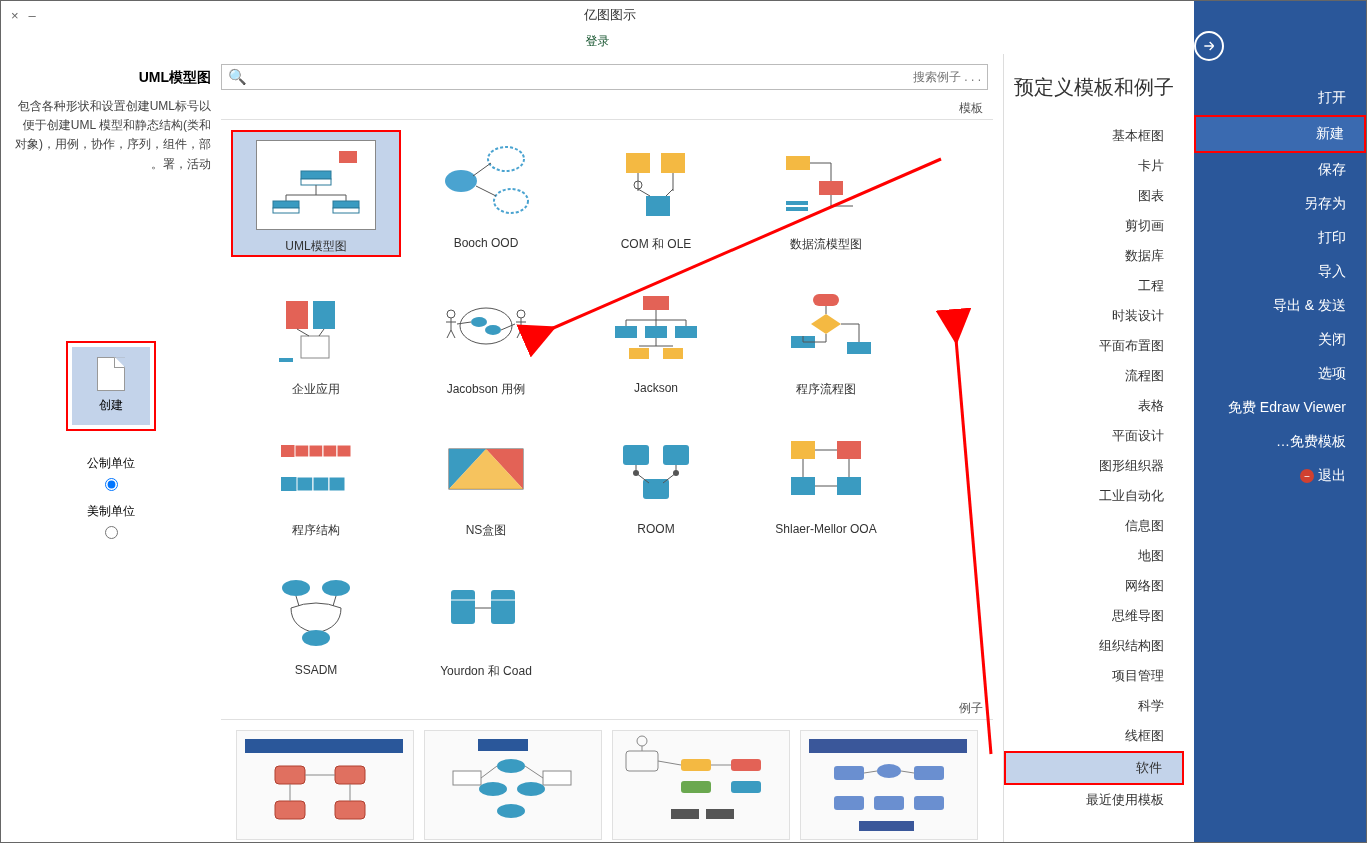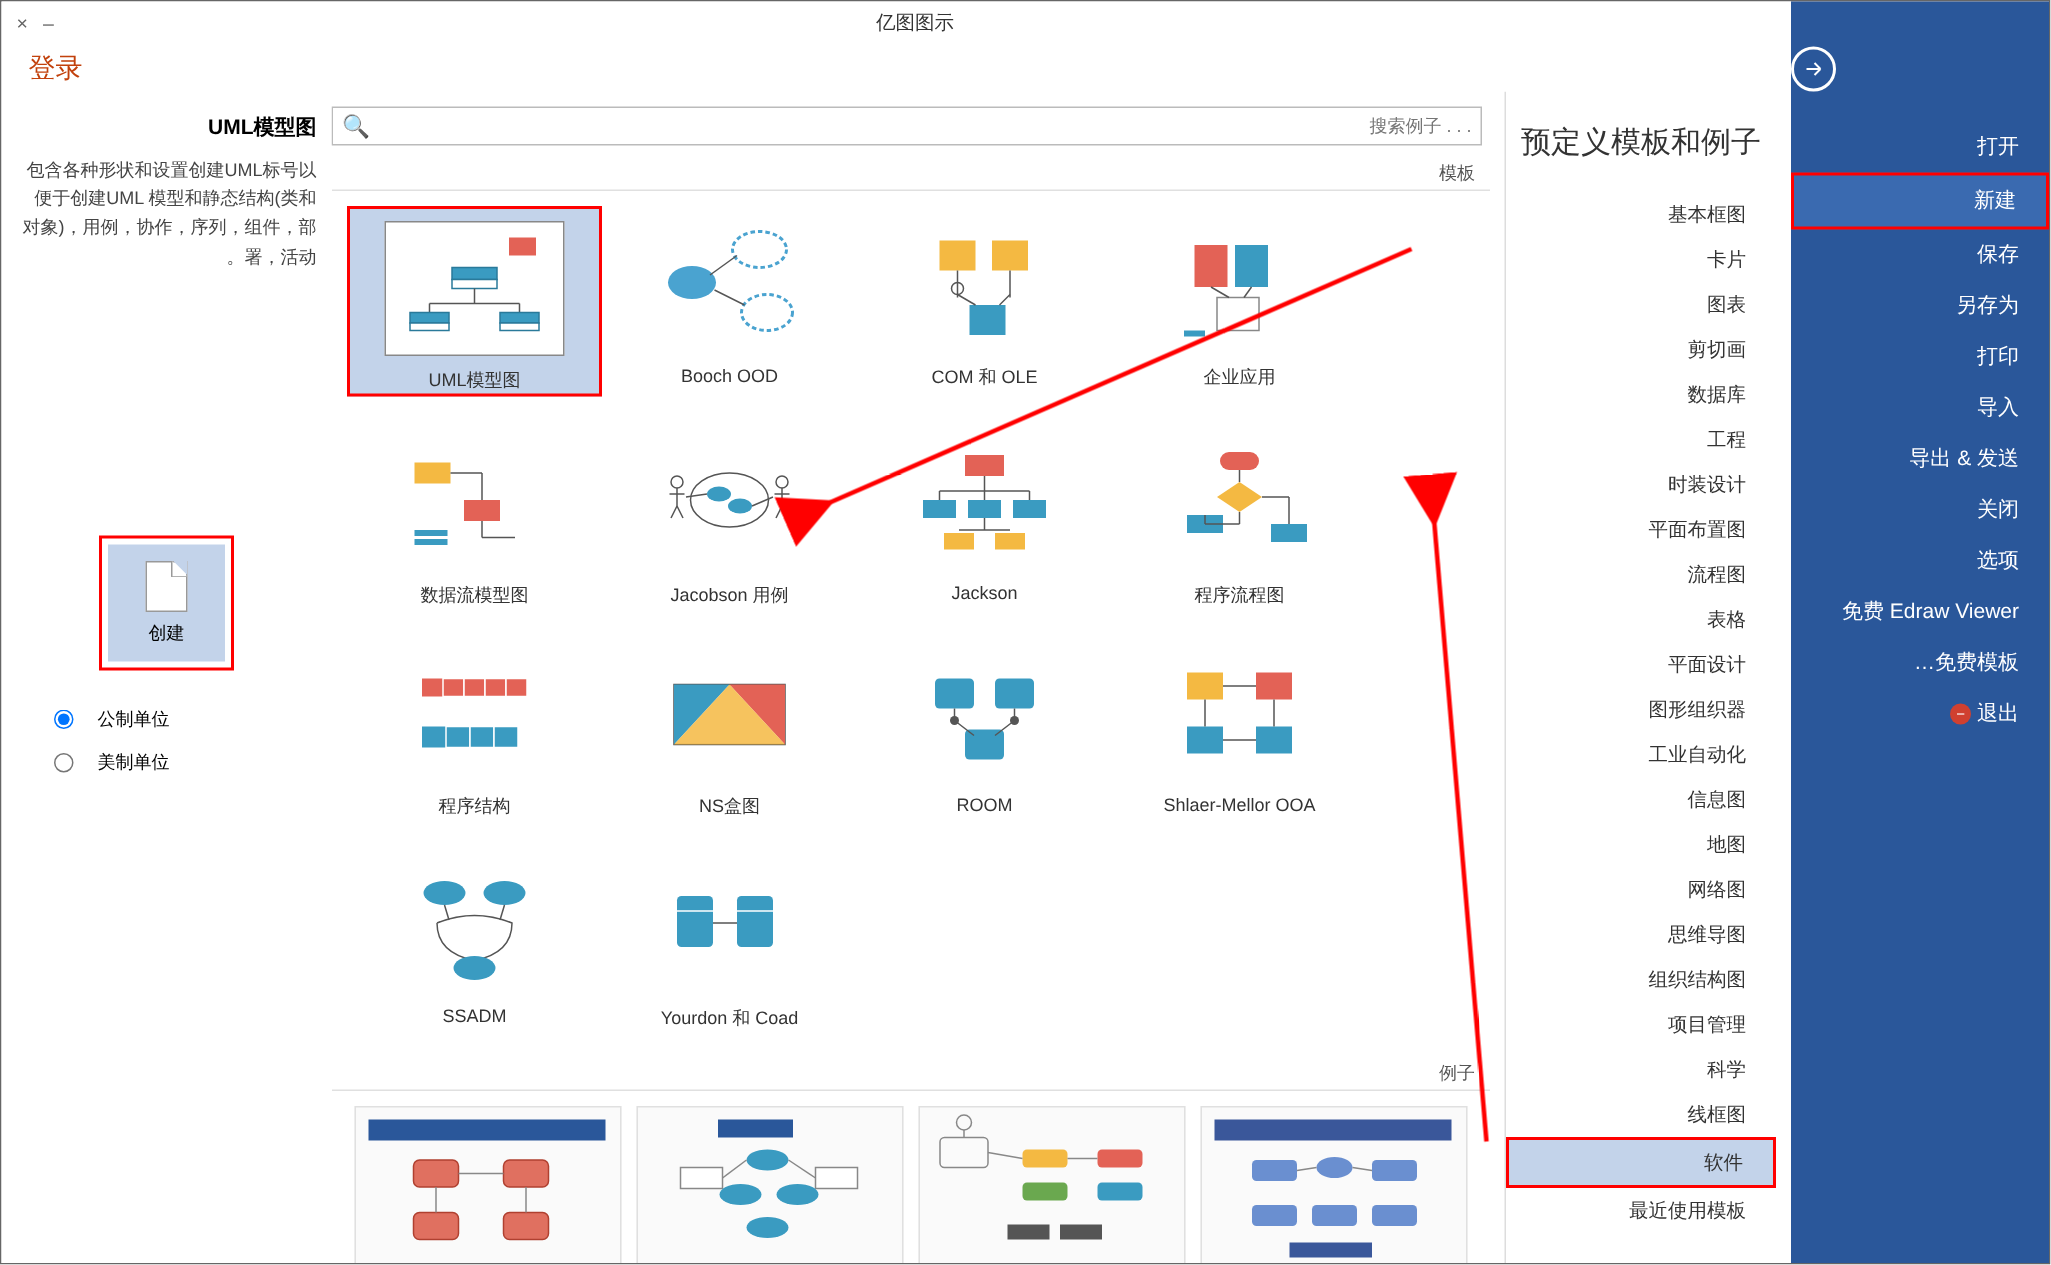--- a/index.html
+++ b/index.html
@@ -12,21 +12,21 @@
     .rail-item { width: 100%; padding: 8px 20px 8px 0; text-align: right; cursor: pointer; font-size: 14px; }
     .rail-item.active { background: #3a6ab0; }
     .rail-item.highlighted { border: 2px solid red; }
     .rail-item .exit-icon { display: inline-flex; align-items: center; justify-content: center; width: 14px; height: 14px; border-radius: 50%; background: #d04030; color: #fff; font-size: 10px; margin-left: 6px; vertical-align: middle; }
     
     .content { flex: 1; display: flex; flex-direction: column; background: #fff; }
     .titlebar { height: 28px; display: flex; align-items: center; padding: 0 10px; justify-content: space-between; flex-direction: row-reverse; }
     .window-controls { display: flex; gap: 10px; align-items: center; color: #666; }
     .window-controls span { cursor: pointer; font-size: 13px; }
     .app-title { font-size: 13px; color: #333; }
-    .login-link { color: #c2410c; padding: 4px 18px; text-align: left; font-size: 18px; cursor: pointer; }
+    .login-link { color: #14532d; padding: 4px 18px; text-align: center; font-size: 12px; cursor: pointer; }
     
     .main-body { flex: 1; display: flex; overflow: hidden; direction: rtl; }
     
     .categories { width: 190px; padding: 20px 10px 0 0; text-align: right; }
     .categories .heading { font-size: 20px; color: #333; margin-bottom: 20px; padding-right: 10px; }
     .cat-item { padding: 6px 20px 6px 10px; font-size: 13px; color: #333; cursor: pointer; }
     .cat-item.selected { background: #c3d3ea; border: 2px solid red; }
     
     .gallery-wrap { flex: 1; display: flex; flex-direction: column; border-right: 1px solid #ddd; overflow: hidden; position: relative; }
     .search-row { padding: 10px 15px 8px 0; display: flex; align-items: center; }
@@ -49,21 +49,21 @@
     
     .right-panel { width: 220px; padding: 15px 10px; text-align: right; display: flex; flex-direction: column; }
     .right-panel .rp-title { font-size: 14px; font-weight: bold; margin-bottom: 10px; }
     .right-panel .rp-desc { font-size: 12px; color: #444; line-height: 1.6; margin-bottom: 46px; }
     .create-block { align-self: center; border: 2px solid red; padding: 4px; margin-bottom: 18px; }
     .create-tile { width: 78px; height: 78px; background: #c3d3ea; display: flex; flex-direction: column; align-items: center; justify-content: center; cursor: pointer; }
     .create-tile .doc-icon { width: 28px; height: 34px; background: #fff; border: 1px solid #999; position: relative; margin-bottom: 6px; }
     .create-tile .doc-icon::after { content: ""; position: absolute; top: -1px; right: -1px; width: 10px; height: 10px; background: #c3d3ea; clip-path: polygon(0 0, 100% 0, 100% 100%); }
     .create-tile .doc-icon::before { content: ""; position: absolute; top: -1px; right: -1px; width: 10px; height: 10px; background: #fff; border-left: 1px solid #999; border-bottom: 1px solid #999; clip-path: polygon(0 0, 0 100%, 100% 100%); }
     .create-tile .ct-label { font-size: 12px; }
-    .radio-row { display: flex; align-items: center; justify-content: flex-end; gap: 16px; margin: 6px 25px; font-size: 12px; }
+    .radio-row { display: flex; align-items: center; justify-content: flex-end; gap: 6px; margin: 6px 25px; font-size: 12px; flex-direction: column; }
     .radio-row input { margin: 0; }
     
     .arrow-overlay { position: absolute; pointer-events: none; z-index: 50; }
     
     
     svg.th { width: 110px; height: 85px; }
     
     
     .gallery-scroll::-webkit-scrollbar { width: 16px; }
     .gallery-scroll::-webkit-scrollbar-track { background: #f0f0f0; }
@@ -195,45 +195,45 @@
                   <line x1="49" y1="55" x2="37" y2="48" stroke="#555"></line>
                   <line x1="65" y1="55" x2="72" y2="48" stroke="#555"></line>
                 </svg>
               </div>
               <div class="caption">COM 和 OLE</div>
             </div>
 
             <div class="tile">
               <div class="thumb">
                 <svg class="th" viewBox="0 0 110 85">
-                  <rect x="25" y="15" width="22" height="28" fill="#e36256"></rect>
-                  <rect x="52" y="15" width="22" height="28" fill="#3a9bc1"></rect>
-                  <rect x="40" y="50" width="28" height="22" fill="#fff" stroke="#888"></rect>
-                  <line x1="36" y1="43" x2="48" y2="50" stroke="#555"></line>
-                  <line x1="63" y1="43" x2="58" y2="50" stroke="#555"></line>
-                  <rect x="18" y="72" width="14" height="4" fill="#3a9bc1"></rect>
-                </svg>
-              </div>
-              <div class="caption">企业应用</div>
-            </div>
-
-            <div class="tile">
-              <div class="thumb">
-                <svg class="th" viewBox="0 0 110 85">
                   <rect x="15" y="15" width="24" height="14" fill="#f4b942"></rect>
                   <line x1="39" y1="22" x2="60" y2="22" stroke="#555" marker-end="url(#a)"></line>
                   <line x1="60" y1="22" x2="60" y2="40" stroke="#555"></line>
                   <rect x="48" y="40" width="24" height="14" fill="#e36256"></rect>
                   <line x1="60" y1="54" x2="60" y2="65" stroke="#555"></line>
                   <line x1="60" y1="65" x2="82" y2="65" stroke="#555"></line>
                   <rect x="15" y="60" width="22" height="4" fill="#3a9bc1"></rect>
                   <rect x="15" y="66" width="22" height="4" fill="#3a9bc1"></rect>
                 </svg>
               </div>
               <div class="caption">数据流模型图</div>
+            </div>
+
+            <div class="tile">
+              <div class="thumb">
+                <svg class="th" viewBox="0 0 110 85">
+                  <rect x="25" y="15" width="22" height="28" fill="#e36256"></rect>
+                  <rect x="52" y="15" width="22" height="28" fill="#3a9bc1"></rect>
+                  <rect x="40" y="50" width="28" height="22" fill="#fff" stroke="#888"></rect>
+                  <line x1="36" y1="43" x2="48" y2="50" stroke="#555"></line>
+                  <line x1="63" y1="43" x2="58" y2="50" stroke="#555"></line>
+                  <rect x="18" y="72" width="14" height="4" fill="#3a9bc1"></rect>
+                </svg>
+              </div>
+              <div class="caption">企业应用</div>
             </div>
 
             <div class="tile">
               <div class="thumb">
                 <svg class="th" viewBox="0 0 110 85">
                   <circle cx="20" cy="28" r="4" fill="none" stroke="#555"></circle>
                       <line x1="20" y1="32" x2="20" y2="44" stroke="#555"></line>
                       <line x1="15" y1="36" x2="25" y2="36" stroke="#555"></line>
                       <line x1="20" y1="44" x2="16" y2="52" stroke="#555"></line>
                       <line x1="20" y1="44" x2="24" y2="52" stroke="#555"></line>

